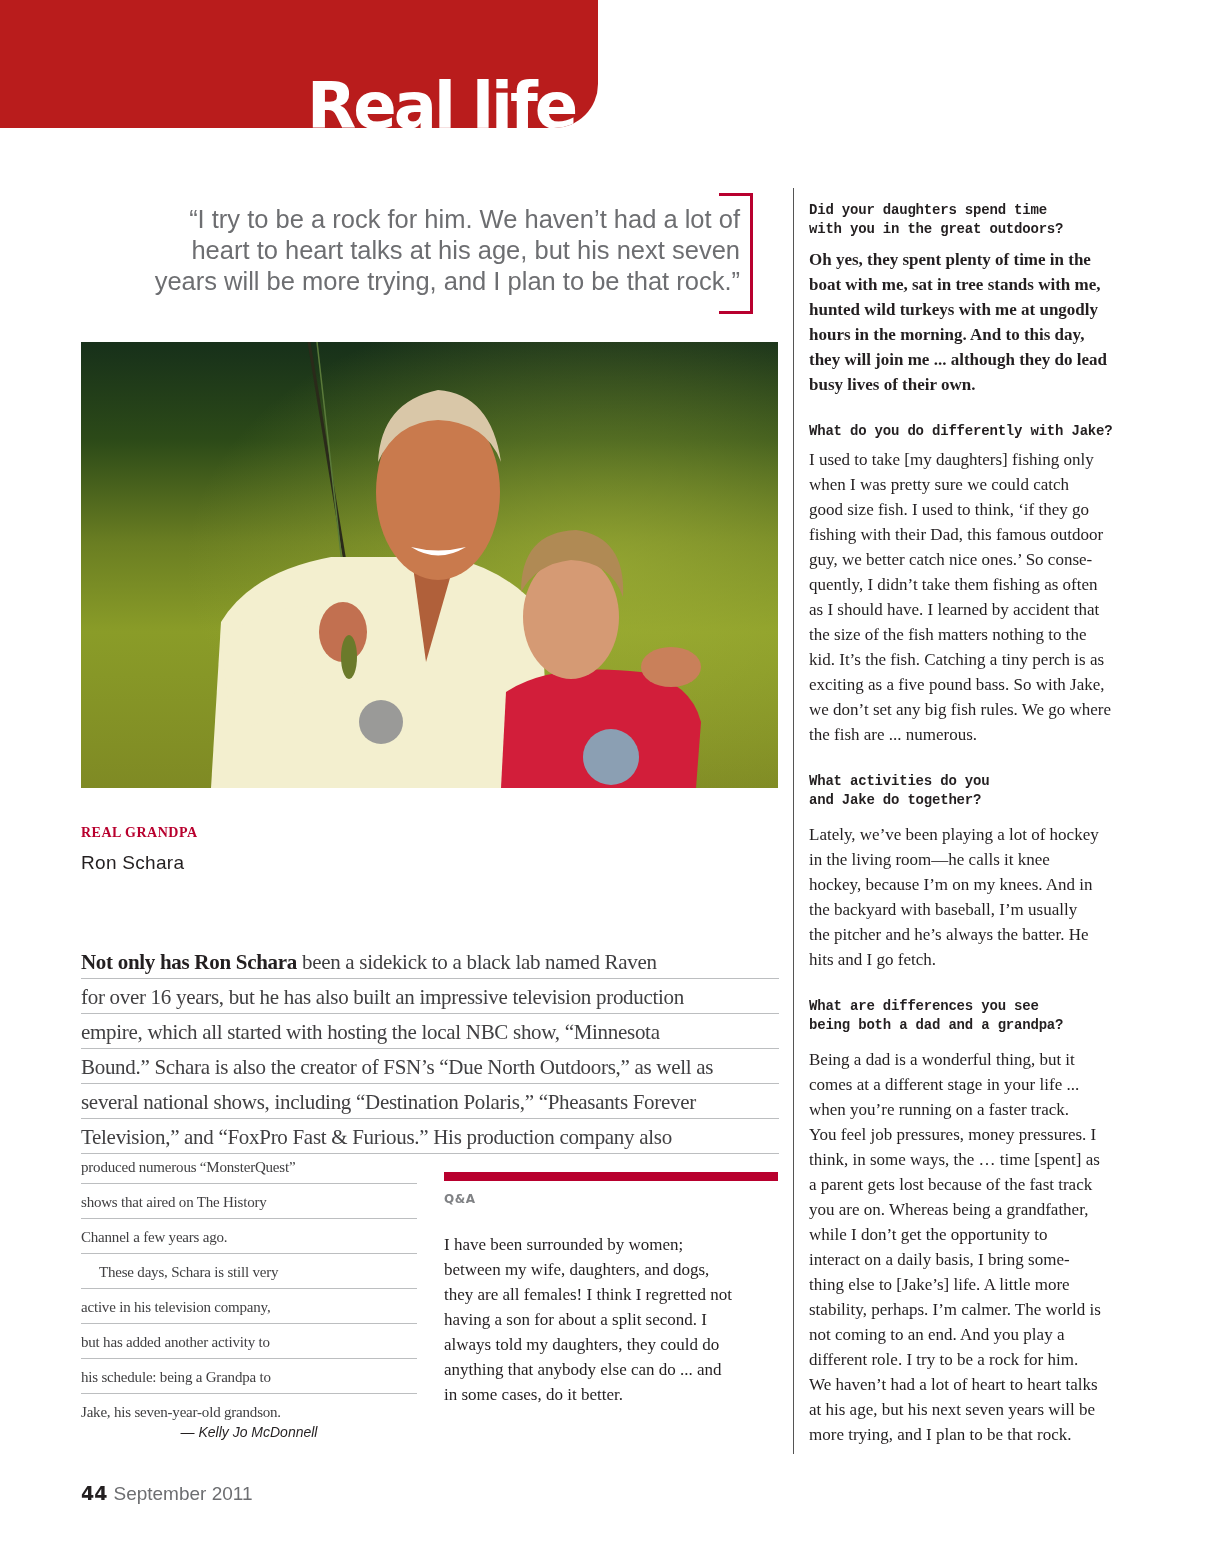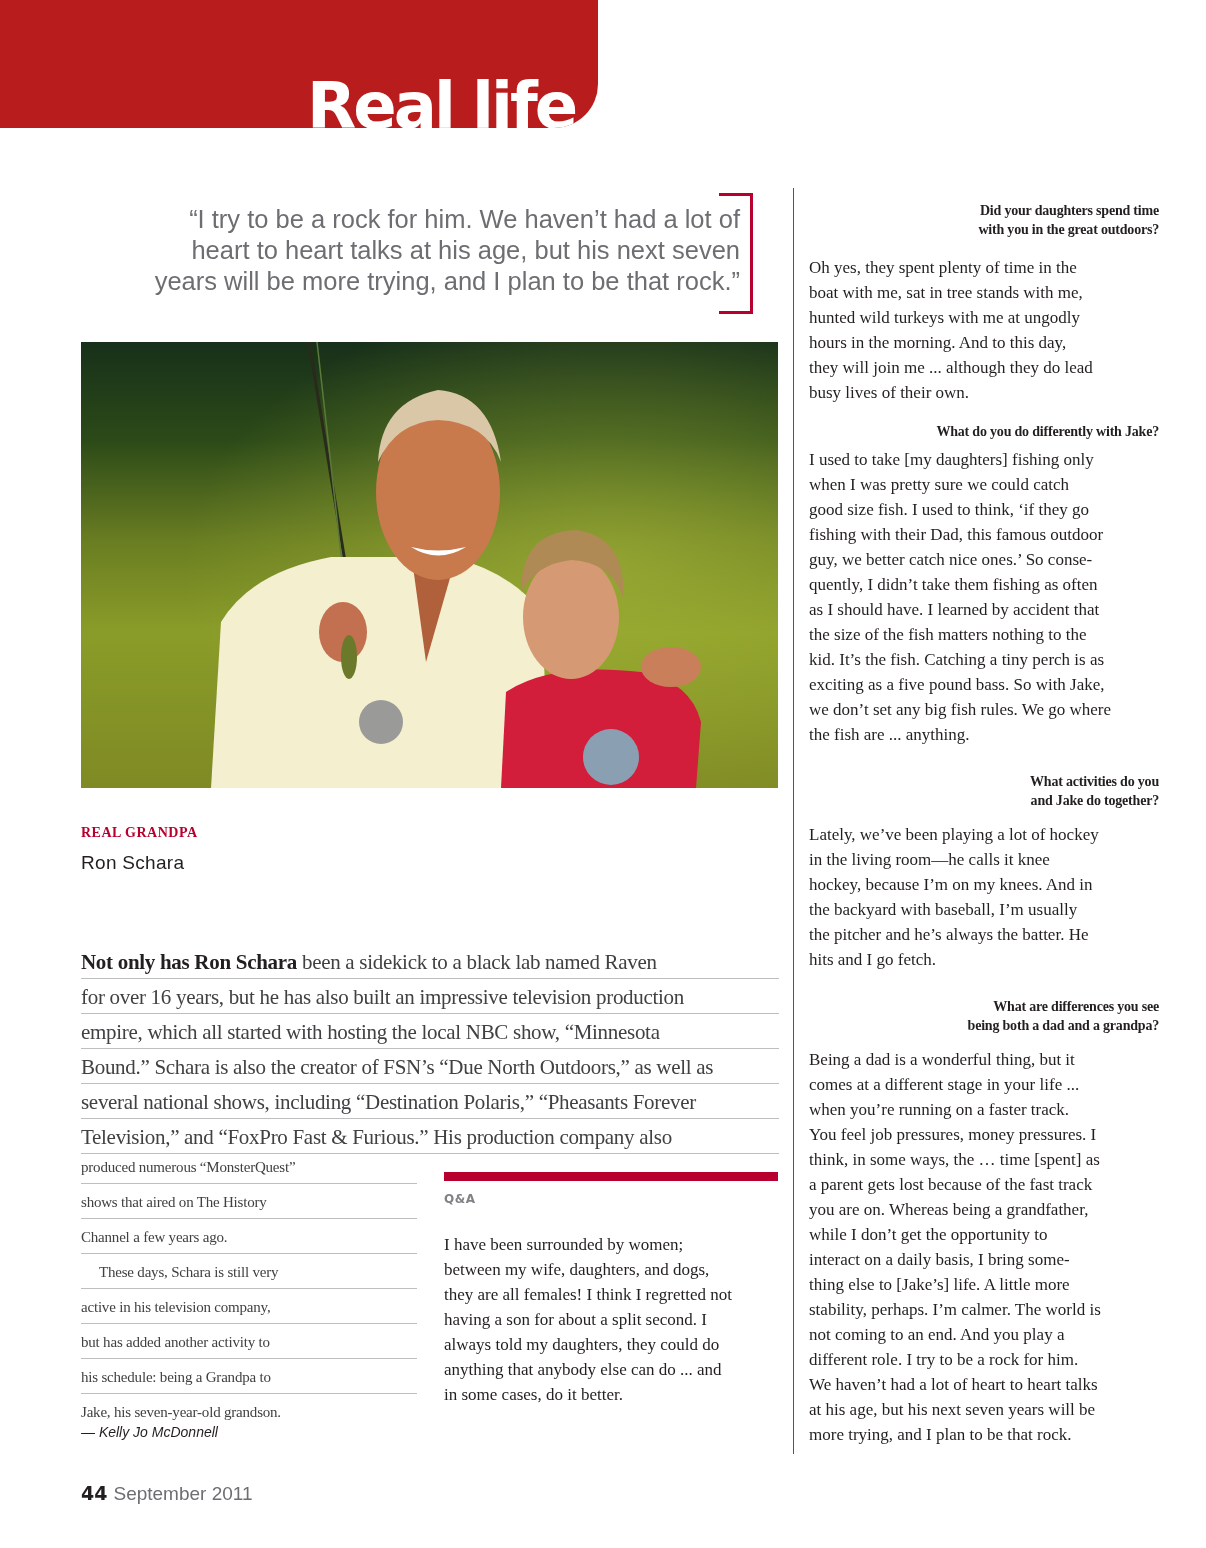--- a/index.html
+++ b/index.html
@@ -56,31 +56,31 @@
       position: absolute; left: 81px; top: 1150px; width: 336px;
       font-family: "Liberation Serif", serif; font-size: 15px; color: #414042;
     }
     .intro-narrow .line {
       height: 33px; line-height: 35px; border-bottom: 1px solid #bcbec0; white-space: nowrap; letter-spacing: -0.2px;
     }
     .intro-narrow .line + .line { margin-top: 1px; }
     .intro-narrow .line.last { border-bottom: none; }
     .intro-narrow .indent { padding-left: 18px; }
     .byline {
-      position: absolute; left: 81px; top: 1424px; width: 336px; text-align: left;
+      position: absolute; left: 81px; top: 1424px; width: 336px; text-align: center;
       font-family: "Liberation Sans", sans-serif; font-style: italic; font-size: 14px; color: #231f20;
     }
     .qa-bar { position: absolute; left: 444px; top: 1172px; width: 334px; height: 9px; background: #b8002e; }
     .qa-label {
       position: absolute; left: 444px; top: 1192px;
       font-family: "DejaVu Sans", sans-serif; font-weight: bold; font-size: 12px; color: #808285; letter-spacing: 0.5px;
     }
     .question {
-      font-family: Liberation Serif, serif; font-weight: bold; font-size: 14px;
-      line-height: 19px; color: #231f20; letter-spacing: -0.2px; text-align: right;
+      font-family: Liberation Mono, monospace; font-weight: bold; font-size: 14px;
+      line-height: 19px; color: #231f20; letter-spacing: -0.2px;
     }
     .answer {
       font-family: "Liberation Serif", serif; font-size: 17px; line-height: 25px; color: #231f20;
     }
     .block { position: absolute; }
     .page-footer {
       position: absolute; left: 81px; top: 1482px;
       font-family: "Liberation Sans", sans-serif; font-size: 19px; color: #6d6e71;
     }
     .page-num { font-family: "DejaVu Sans", sans-serif; font-weight: bold; color: #231f20; margin-right: 6px; }
@@ -173,21 +173,21 @@
     <div>anything that anybody else can do ... and</div>
     <div>in some cases, do it better.</div>
   </div>
 </div>
 
 <div class="block" style="left:809px; top:201px; width:350px;">
   <div class="question">
     <div>Did your daughters spend time</div>
     <div>with you in the great outdoors?</div>
   </div>
-  <div class="answer" style="margin-top:16px;">
+  <div class="answer" style="margin-top:8px;font-weight:bold;">
     <div>Oh yes, they spent plenty of time in the</div>
     <div>boat with me, sat in tree stands with me,</div>
     <div>hunted wild turkeys with me at ungodly</div>
     <div>hours in the morning. And to this day,</div>
     <div>they will join me ... although they do lead</div>
     <div>busy lives of their own.</div>
   </div>
 </div>
 
 <div class="block" style="left:809px; top:422px; width:350px;">
@@ -199,21 +199,21 @@
     <div>when I was pretty sure we could catch</div>
     <div>good size fish. I used to think, ‘if they go</div>
     <div>fishing with their Dad, this famous outdoor</div>
     <div>guy, we better catch nice ones.’ So conse-</div>
     <div>quently, I didn’t take them fishing as often</div>
     <div>as I should have. I learned by accident that</div>
     <div>the size of the fish matters nothing to the</div>
     <div>kid. It’s the fish. Catching a tiny perch is as</div>
     <div>exciting as a five pound bass. So with Jake,</div>
     <div>we don’t set any big fish rules. We go where</div>
-    <div>the fish are ... anything.</div>
+    <div>the fish are ... numerous.</div>
   </div>
 </div>
 
 <div class="block" style="left:809px; top:772px; width:350px;">
   <div class="question">
     <div>What activities do you</div>
     <div>and Jake do together?</div>
   </div>
   <div class="answer" style="margin-top:12px;">
     <div>Lately, we’ve been playing a lot of hockey</div>

